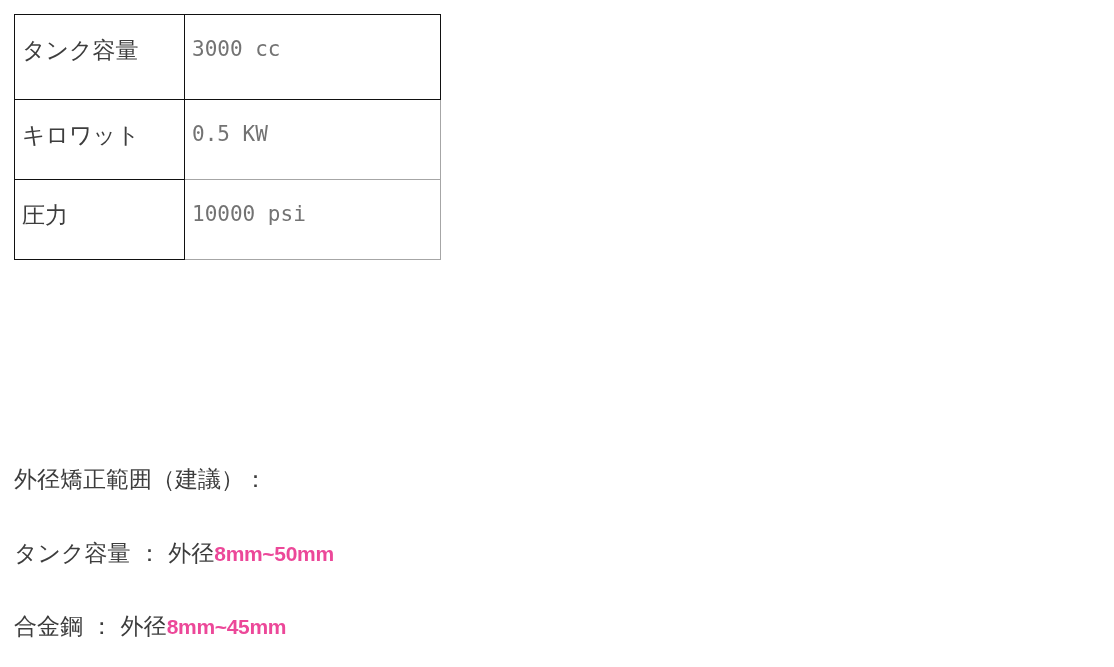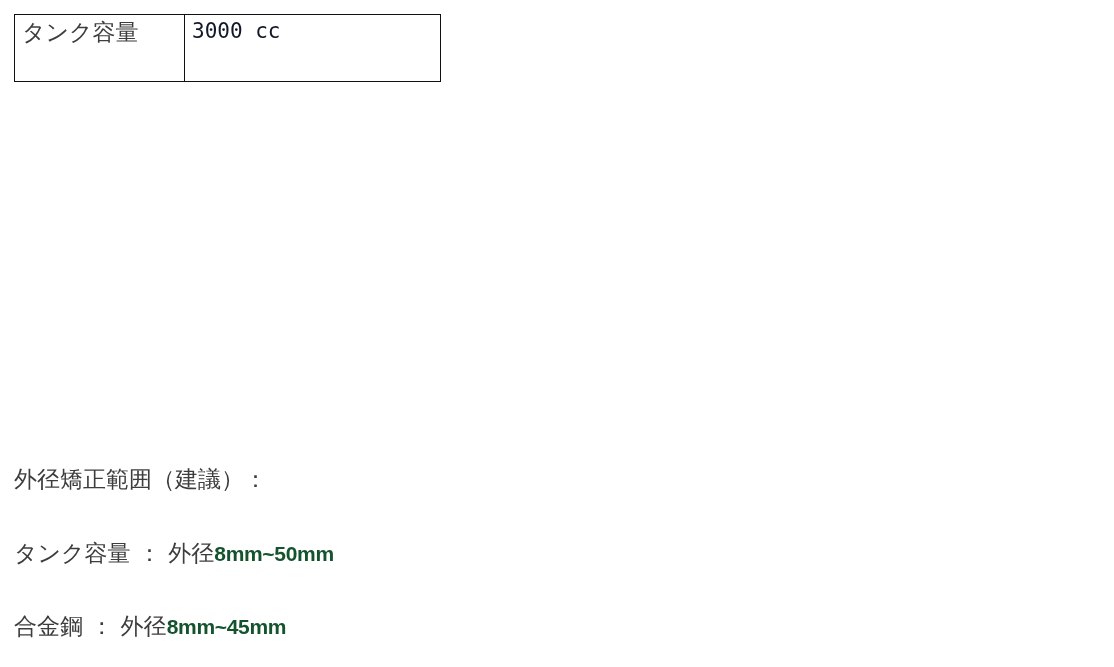--- a/index.html
+++ b/index.html
@@ -20,21 +20,21 @@
     position: absolute;
     left: 14px;
     top: 14px;
     width: 426px;
     border-collapse: collapse;
     table-layout: fixed;
   }
 
   .spec-table td {
     vertical-align: top;
-    padding: 2px 8px 6px 7px;
+    padding: 20px 8px 6px 7px;
     line-height: 1.35;
   }
 
   .spec-table col.label-col { width: 170px; }
   .spec-table col.value-col { width: 256px; }
 
   
   .cell-label {
     border-left: 1.5px solid #111111;
     border-right: 1.5px solid #111111;
@@ -43,21 +43,21 @@
     font-size: 23px;
     color: #3d3d3d;
     letter-spacing: 0px;
   }
   
   .cell-value {
     border-right: 1px solid #a6a6a6;
     border-bottom: 1px solid #a6a6a6;
     font-family: "DejaVu Sans Mono", monospace;
     font-size: 21px;
-    color: #0f172a;
+    color: #737373;
     margin-top: 16px;
   }
 
   
   tr.row-first .cell-label {
     border-top: 1.5px solid #111111;
   }
   tr.row-first .cell-value {
     border-top: 1.5px solid #111111;
     border-right: 1.5px solid #111111;
@@ -84,38 +84,50 @@
   }
   .line-heading { top: 444px; }
   .line-mild    { top: 518px; }
   .line-alloy   { top: 591px; }
 
   .measure {
     font-family: "Liberation Sans", sans-serif;
     font-weight: bold;
     font-size: 21px;
     letter-spacing: -0.3px;
-    color: #14532d;
+    color: #ec4899;
   }
 </style>
 </head>
 <body>
 
 <table class="spec-table">
   <colgroup>
     <col class="label-col">
     <col class="value-col">
   </colgroup>
   <tbody>
     <tr class="row-first row-1">
       <td class="cell-label">タンク容量</td>
       <td class="cell-value">
         <div>3000 cc</div>
       </td>
     </tr>
+    <tr class="row-3">
+      <td class="cell-label">キロワット</td>
+      <td class="cell-value">
+        <div>0.5 KW</div>
+      </td>
+    </tr>
+    <tr class="row-4">
+      <td class="cell-label">圧力</td>
+      <td class="cell-value">
+        <div>10000 psi</div>
+      </td>
+    </tr>
   </tbody>
 </table>
 
 <div class="body-text line-heading">外径矯正範囲（建議）：</div>
 
 <div class="body-text line-mild">
   <span>タンク容量 ： 外径</span><span class="measure">8mm~50mm</span>
 </div>
 
 <div class="body-text line-alloy">

